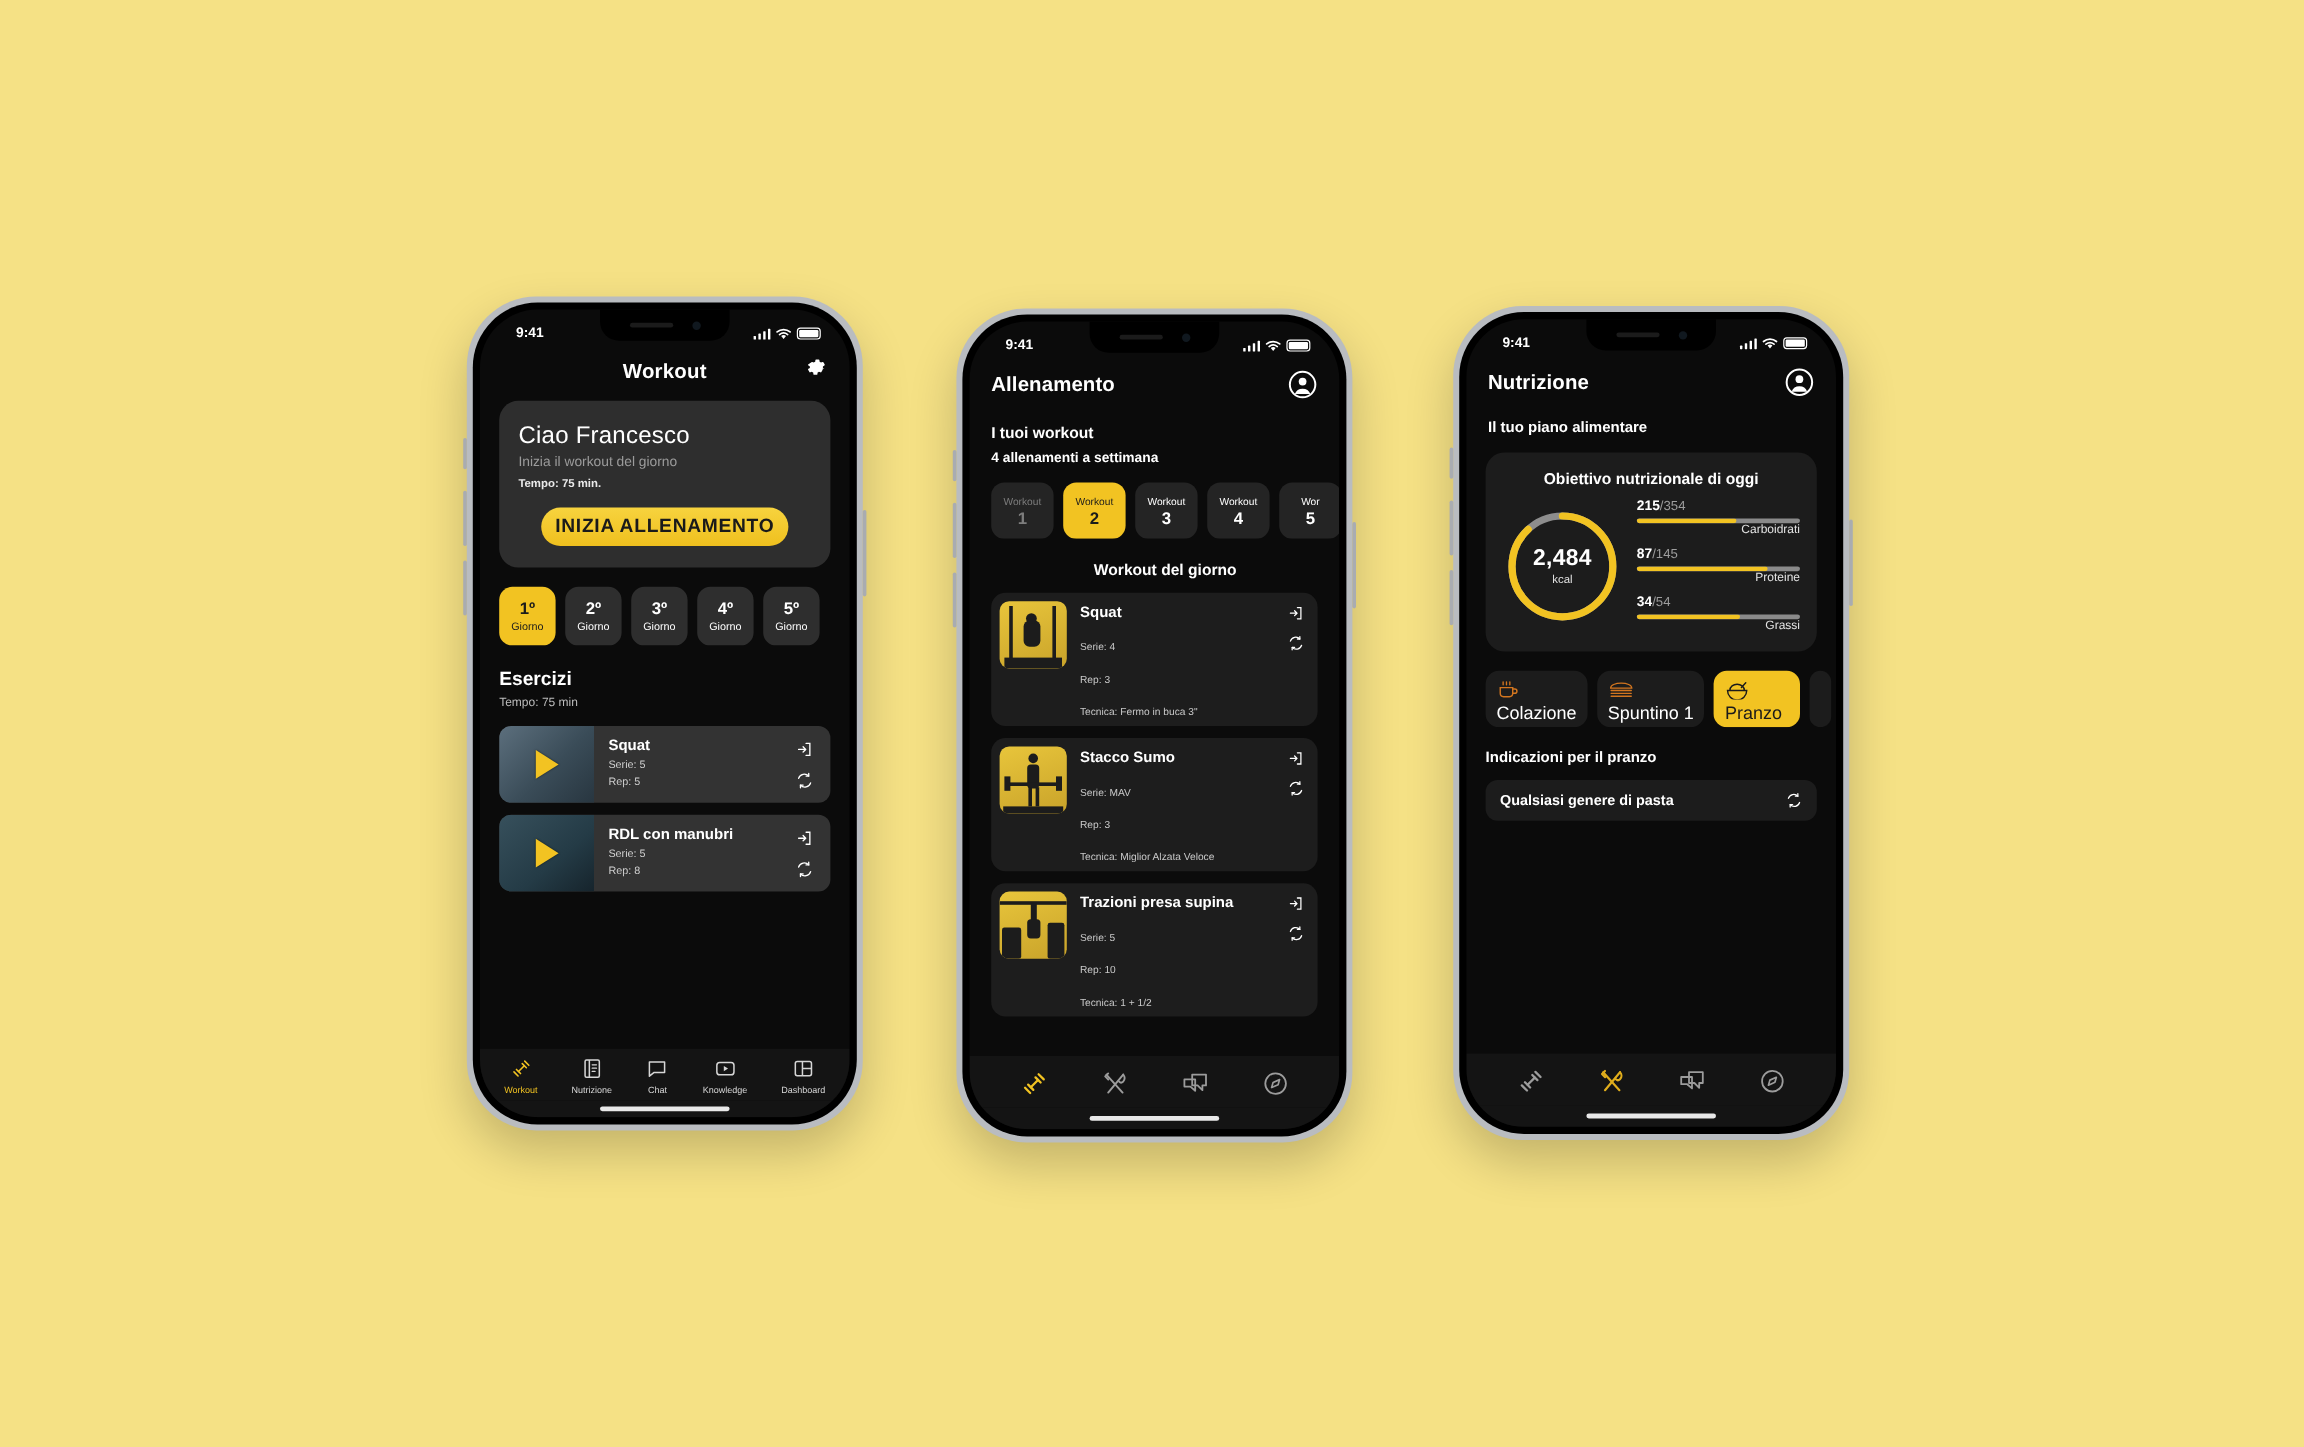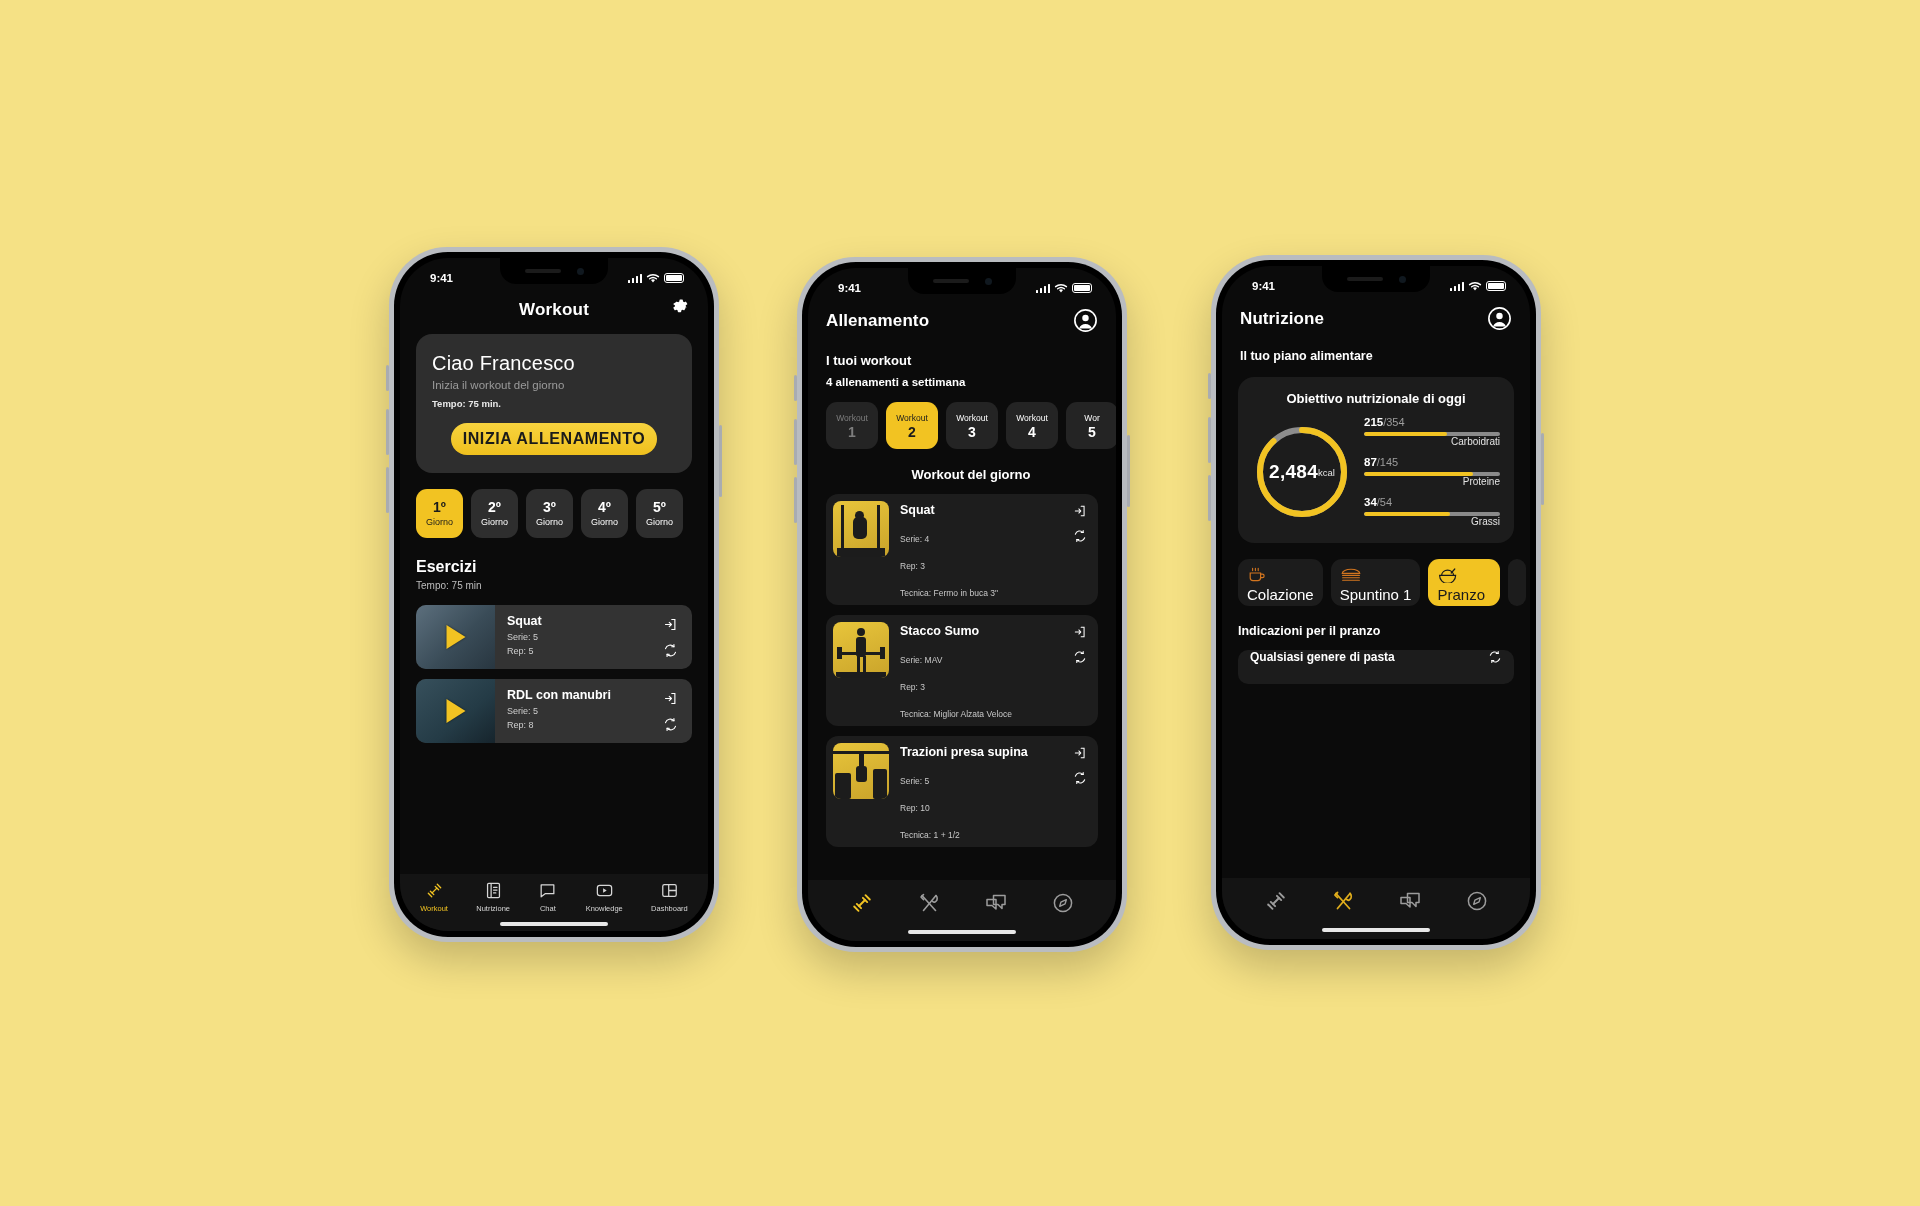--- a/index.html
+++ b/index.html
@@ -171,21 +171,21 @@
   
   .p3sub { color:#fff; font-size: 12.5px; font-weight: bold; padding: 18px 0 0 18px; }
   .nutcard {
     margin: 14px 16px 0; background:#1c1c1c; border-radius: 16px;
     padding: 14px 14px 16px;
   }
   .nutcard h3 { color:#fff; font-size: 13px; font-weight: bold; text-align:center; }
   .nutbody { display:flex; align-items:center; gap: 12px; margin-top: 10px; }
   .ring { flex: 0 0 100px; height: 100px; position: relative; }
   .ring .val {
-    position:absolute; inset:0; display:flex; 
+    position:absolute; inset:0; display:flex; flex-direction:column;
     align-items:center; justify-content:center;
   }
   .ring .kcal-n { color:#fff; font-size: 19px; font-weight: bold; letter-spacing:.3px;}
   .ring .kcal-u { color:#e2e2e2; font-size: 9.5px; margin-top: 1px; }
   .macros { flex: 1 1 auto; display:flex; flex-direction:column; gap: 9px; }
   .macro .nums { font-size: 11px; color:#9d9d9d; }
   .macro .nums b { color:#fff; font-size: 11.5px; }
   .macro .bar { height: 4px; border-radius: 3px; background:#8a8a8a; margin-top: 4px; position:relative; overflow:hidden;}
   .macro .bar i { display:block; height:100%; background:#f2c322; border-radius:3px; }
   .macro .lb { color:#e3e3e3; font-size: 10px; margin-top: 0; text-align: right; }
@@ -193,21 +193,21 @@
   .meal {
     flex: 0 0 auto; min-width: 72px; height: 47px; border-radius: 11px;
     background:#1c1c1c; color:#fff; padding: 5px 9px 0;
     display:flex; flex-direction:column; align-items:flex-start; justify-content:center; gap:3px;
   }
   .meal.on { background:#f2c322; color:#1b1b1b; }
   .meal .lb { font-size: 15px; }
   .p3sec { color:#fff; font-size: 12.5px; font-weight: bold; padding: 18px 0 0 16px; }
   .foodrow {
     margin: 12px 16px 0; background:#1c1c1c; border-radius: 10px;
-    height: 34px; display:flex; justify-content:space-between;
+    height: 34px; display:flex; align-items:center; justify-content:space-between;
     padding: 0 12px;
   }
   .foodrow .nm { color:#fff; font-size: 12px; font-weight: bold; }
   svg { display: block; }
 </style>
 </head>
 <body>
 
 <div class="stage">
 

